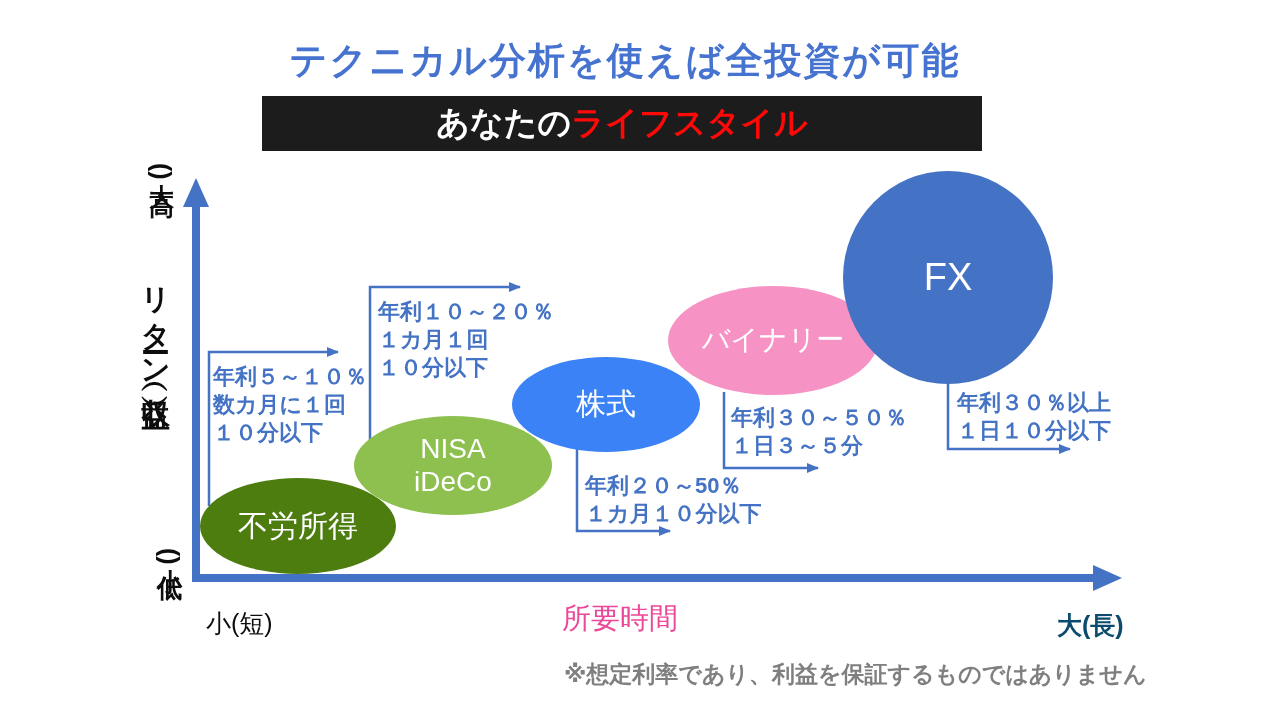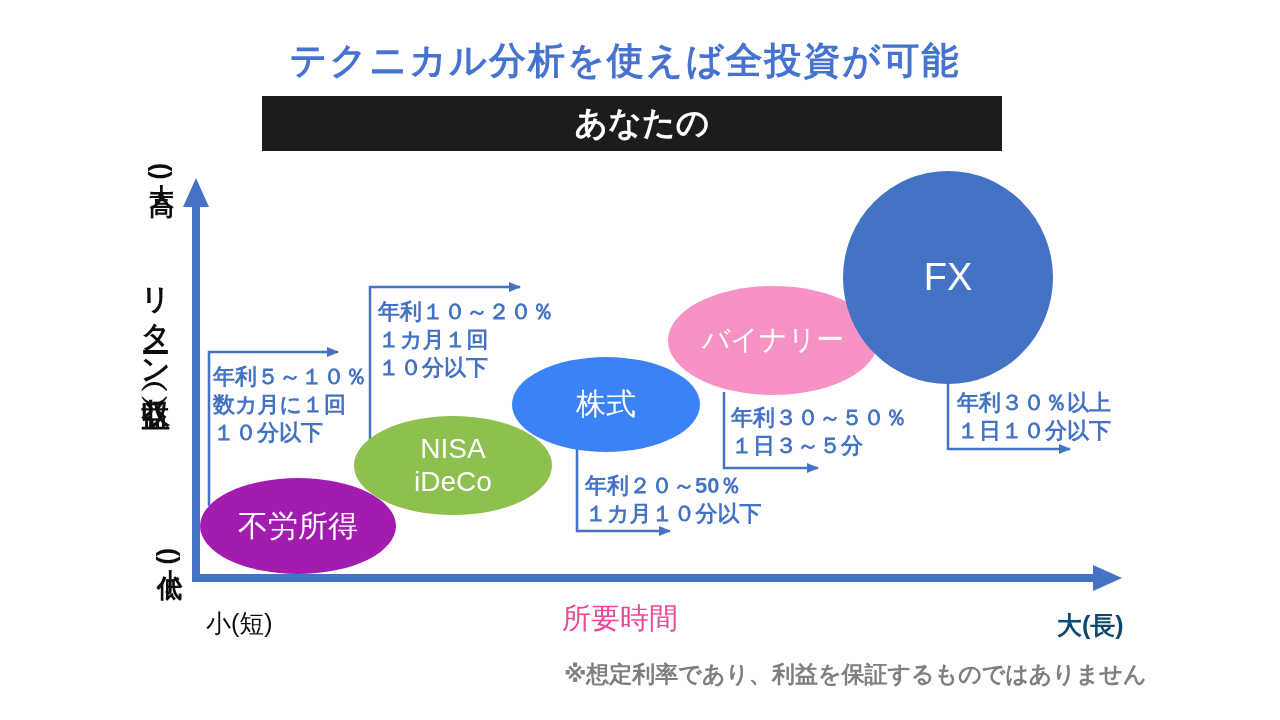--- a/index.html
+++ b/index.html
@@ -10,34 +10,34 @@
   .abs{position:absolute}
 
   
   .title{
     left:190px;top:36px;width:870px;text-align:center;
     font-size:37px;font-weight:bold;color:#4573cf;letter-spacing:2px;z-index:4;
   }
   .subtitle{
     left:262px;top:96px;width:720px;height:55px;background:#1c1c1c;
     display:flex;align-items:center;justify-content:center;
-    font-size:33px;font-weight:bold;color:#ffffff;z-index:4;white-space:nowrap;padding-left:20px;
+    font-size:33px;font-weight:bold;color:#ffffff;z-index:4;white-space:nowrap;
   }
   .subtitle .hl{color:#ff0808}
 
   
   svg.layer{left:0;top:0;z-index:1}
 
   
   .bubble{
     border-radius:50%;display:flex;align-items:center;justify-content:center;
     color:#fff;font-weight:normal;text-align:center;z-index:2;line-height:1.15;
   }
   .bubble span{white-space:pre-line}
-  .b1{left:200px;top:478px;width:196px;height:96px;background:#a21caf;font-size:30px}
+  .b1{left:200px;top:478px;width:196px;height:96px;background:#4d7c0f;font-size:30px}
   .b2{left:354px;top:416px;width:198px;height:99px;background:#8dc04e;font-size:28px}
   .b3{left:512px;top:357px;width:188px;height:95px;background:#3b82f6;font-size:30px}
   .b4{left:668px;top:286px;width:210px;height:109px;background:#f792c5;font-size:28px}
   .b5{left:843px;top:171px;width:210px;height:213px;background:#4472c4;font-size:38px}
 
   
   .anno{
     color:#4472c4;font-weight:bold;font-size:22px;line-height:28px;
     white-space:pre-line;z-index:3;
   }
@@ -57,20 +57,21 @@
   .xlab-right{left:1057px;top:609px;font-size:25px;font-weight:bold;color:#0c4a6e;z-index:3}
 
   .footnote{left:564px;top:659px;font-size:23px;font-weight:600;color:#7f7f7f;z-index:3;white-space:nowrap}
 </style>
 </head>
 <body>
 
 <div class="abs title">テクニカル分析を使えば全投資が可能</div>
 <div class="abs subtitle">
   <span>あなたの</span>
+    <span class="hl">ライフスタイル</span>
 </div>
 
 <svg class="abs layer" width="1280" height="720" viewBox="0 0 1280 720">
   <defs>
     <marker id="arr" markerWidth="14" markerHeight="12" refX="11" refY="5" orient="auto" markerUnits="userSpaceOnUse">
       <path d="M0,0 L12,5 L0,10 z" fill="#4472c4"></path>
     </marker>
   </defs>
   <line x1="196" y1="580" x2="196" y2="202" stroke="#4472c4" stroke-width="8"></line>
   <polygon points="196,178 183,207 209,207" fill="#4472c4"></polygon>

